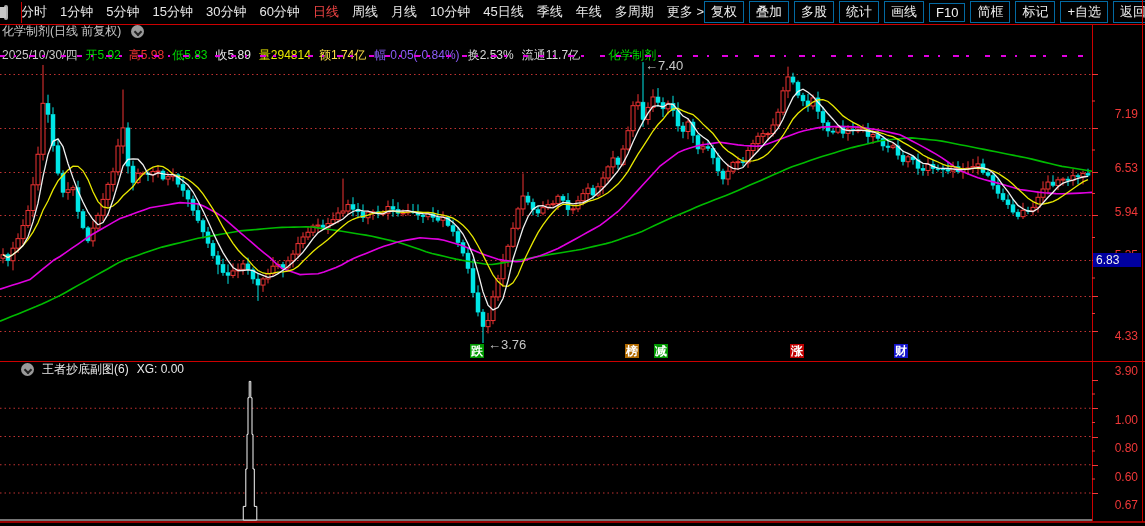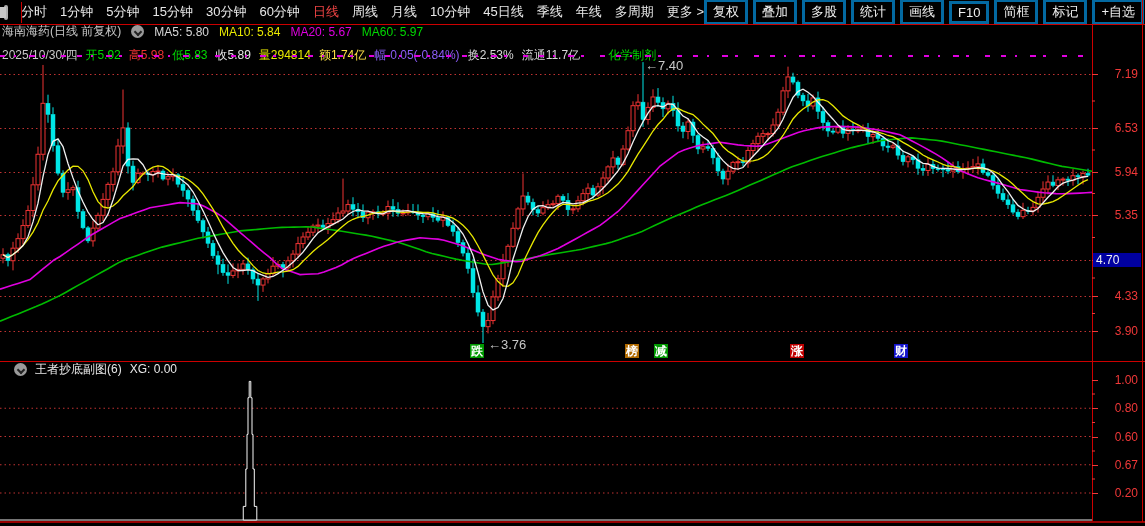--- a/index.html
+++ b/index.html
@@ -7,33 +7,33 @@
           font-family:"Liberation Sans","DejaVu Sans",sans-serif;}
   
   #toolbar{position:absolute;left:0;top:0;width:1145px;height:24px;display:flex;align-items:center;}
   #win-icon{width:13px;height:11px;border:2px solid #b0b0b0;border-radius:3px;margin-left:4px;position:relative;}
   #win-icon::after{content:"";position:absolute;right:0;top:0;width:6px;height:11px;background:#c8c8c8;}
   #tb-sep{width:1px;height:22px;background:#cc0000;margin-left:5px;}
   #menu-items{display:flex;gap:13px;margin-left:8px;align-items:center;}
   .menu-item{color:#e8e8e8;font-size:13px;white-space:nowrap;cursor:default;}
   .menu-item.active{color:#ef4444;}
   #tb-buttons{display:flex;gap:5px;margin-left:auto;margin-right:3px;align-items:center;}
-  .tb-btn{border:3px solid #0369a1;color:#f0f0f0;font-size:13px;padding:1px 6px;white-space:nowrap;background:#000;}
+  .tb-btn{border:1px solid #0369a1;color:#f0f0f0;font-size:13px;padding:1px 6px;white-space:nowrap;background:#000;}
   
   #info-row{position:absolute;left:2px;top:25px;height:13px;display:flex;gap:10px;align-items:center;font-size:12px;white-space:nowrap;}
   #quote-row{position:absolute;left:2px;top:48px;height:14px;display:flex;gap:8px;align-items:center;font-size:12px;white-space:nowrap;}
   .chev-circle{width:13px;height:13px;border-radius:50%;background:#9a9a9a;position:relative;flex:0 0 auto;}
   .chev-circle::after{content:"";position:absolute;left:3.5px;top:4px;width:4px;height:4px;border-right:2px solid #222;border-bottom:2px solid #222;transform:rotate(45deg);}
   
   #chart-svg{position:absolute;left:0;top:0;}
-  .axis-label{position:absolute;left:1096px;width:42px;text-align:right;font-size:12px;color:#f03838;transform:translateY(-50%);}
+  .axis-label{position:absolute;left:1096px;width:42px;text-align:right;font-size:12px;color:#f03838;transform:translateY(-50%);margin-top:40px;}
   .badge{position:absolute;width:14px;height:14px;top:344px;color:#fff;font-size:12px;font-weight:bold;text-align:center;line-height:14px;}
   .annot{position:absolute;color:#c8c8c8;font-size:13px;white-space:nowrap;}
   
-  #sub-header{position:absolute;left:14px;top:362px;height:14px;display:flex;gap:8px;align-items:center;font-size:12px;color:#e8e8e8;white-space:nowrap;}
+  #sub-header{position:absolute;left:21px;top:362px;height:14px;display:flex;gap:8px;align-items:center;font-size:12px;color:#e8e8e8;white-space:nowrap;}
 </style>
 </head>
 <body>
 
 <div id="screen">
 
   <div id="toolbar">
     <div id="win-icon"></div>
     <div id="tb-sep"></div>
     <div id="menu-items">
@@ -61,28 +61,22 @@
         <span class="tb-btn">画线</span>
         <span class="tb-btn">F10</span>
         <span class="tb-btn">简框</span>
         <span class="tb-btn">标记</span>
         <span class="tb-btn">+自选</span>
         <span class="tb-btn">返回</span>
       </div>
   </div>
 
   <div id="info-row">
-    <span style="color:#c8c8c8;">海南海药(日线 前复权)</span>
+    <span style="color:#c8c8c8;">化学制剂(日线 前复权)</span>
     <span class="chev-circle"></span>
-    <span id="ma-values" style="display:flex;gap:10px;">
-        <span style="color: rgb(216, 216, 216);">MA5: 5.80</span>
-        <span style="color: rgb(232, 232, 0);">MA10: 5.84</span>
-        <span style="color: rgb(224, 0, 224);">MA20: 5.67</span>
-        <span style="color: rgb(0, 216, 0);">MA60: 5.97</span>
-      </span>
   </div>
 
   <div id="quote-row">
     <span style="color:#c8c8c8;">2025/10/30/四</span>
     <span id="quote-fields" style="display:flex;gap:8px;text-align:right;">
         <span style="color: rgb(0, 216, 0);">开5.92</span>
         <span style="color: rgb(238, 51, 51);">高5.98</span>
         <span style="color: rgb(0, 216, 0);">低5.83</span>
         <span style="color: #e5e5e5;">收5.89</span>
         <span style="color: rgb(232, 232, 0);">量294814</span>
@@ -584,21 +578,21 @@
       <div class="axis-label" style="top: 128px;">6.53</div>
       <div class="axis-label" style="top: 172px;">5.94</div>
       <div class="axis-label" style="top: 215px;">5.35</div>
       <div class="axis-label" style="top: 296px;">4.33</div>
       <div class="axis-label" style="top: 331px;">3.90</div>
       <div class="axis-label" style="top: 380px;">1.00</div>
       <div class="axis-label" style="top: 408px;">0.80</div>
       <div class="axis-label" style="top: 437px;">0.60</div>
       <div class="axis-label" style="top: 465px;">0.67</div>
       <div class="axis-label" style="top: 493px;">0.20</div>
-      <div class="" style="position: absolute; left: 1093px; width: 48px; height: 14px; background: rgb(0, 0, 160); color: rgb(240, 240, 240); font-size: 12px; line-height: 14px; padding-left: 3px; top: 260px; transform: translateY(-50%); box-sizing: border-box;">4.70</div>
+      <div class="" style="position: absolute; left: 1093px; width: 48px; height: 14px; background: rgb(0, 0, 160); color: rgb(240, 240, 240); font-size: 12px; line-height: 14px; padding-left: 3px; top: 260px; transform: translateY(-50%); box-sizing: border-box;">6.83</div>
       <div class="badge" style="left: 470px; background: rgb(0, 153, 0);">跌</div>
       <div class="badge" style="left: 625px; background: rgb(176, 106, 0);">榜</div>
       <div class="badge" style="left: 654px; background: rgb(0, 153, 0);">减</div>
       <div class="badge" style="left: 790px; background: rgb(192, 0, 0);">涨</div>
       <div class="badge" style="left: 894px; background: rgb(20, 20, 204);">财</div>
       <div class="annot" style="left: 645px; top: 58px;">←7.40</div>
       <div class="annot" style="left: 488px; top: 337px;">←3.76</div>
     </div>
 
   <div id="sub-header">

